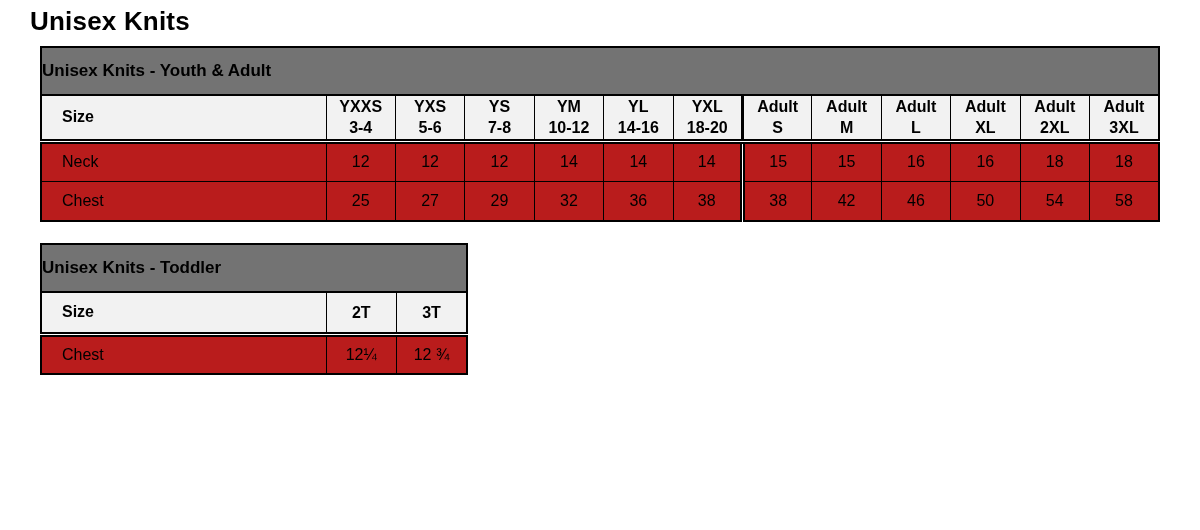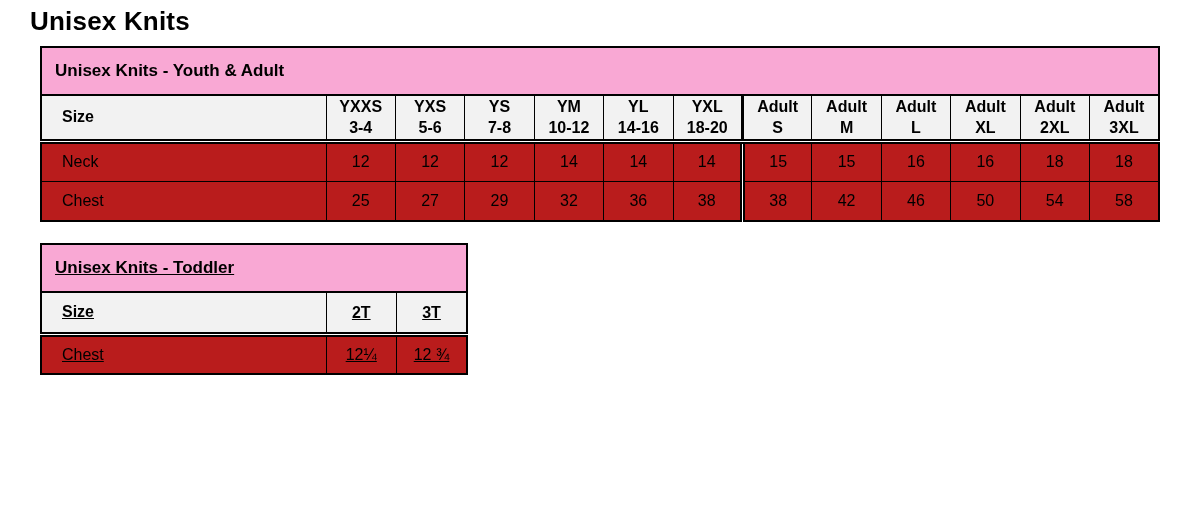--- a/index.html
+++ b/index.html
@@ -11,28 +11,28 @@
     overflow: hidden;
   }
   .page-title {
     font-size: 26px;
     font-weight: bold;
     margin: 6px 4px 0 30px;
     letter-spacing: 0.2px;
   }
   .size-section { margin-left: 40px; }
   .youth-section { margin-top: 9px; width: 1120px; }
-  .toddler-section { margin-top: 21px; width: 428px; text-decoration: underline; }
+  .toddler-section { margin-top: 21px; width: 428px; }
   .banner {
-    background: #f9a8d4;
+    background: #737373;
     border: 2px solid #000000;
     height: 50px;
     display: flex;
     align-items: center;
-    padding-left: 13px;
+    padding-left: 0;
     font-size: 17px;
     font-weight: bold;
   }
   table {
     border-collapse: collapse;
     table-layout: fixed;
     width: 100%;
     margin-top: -2px;
   }
   th, td {

